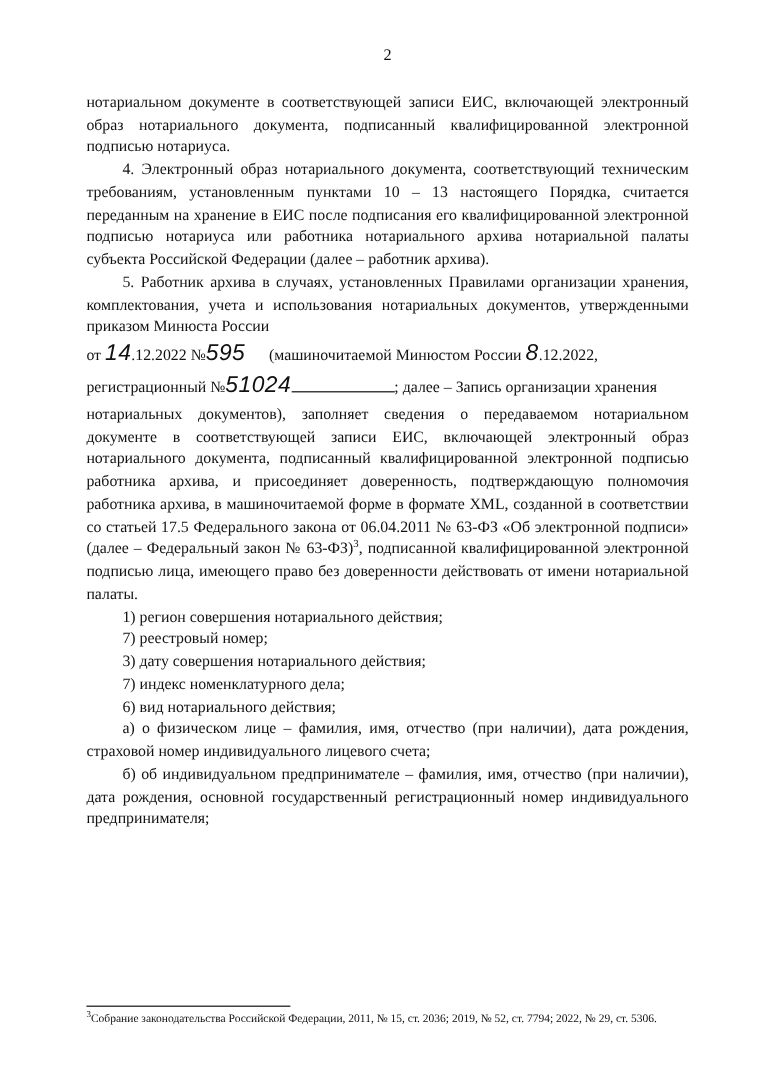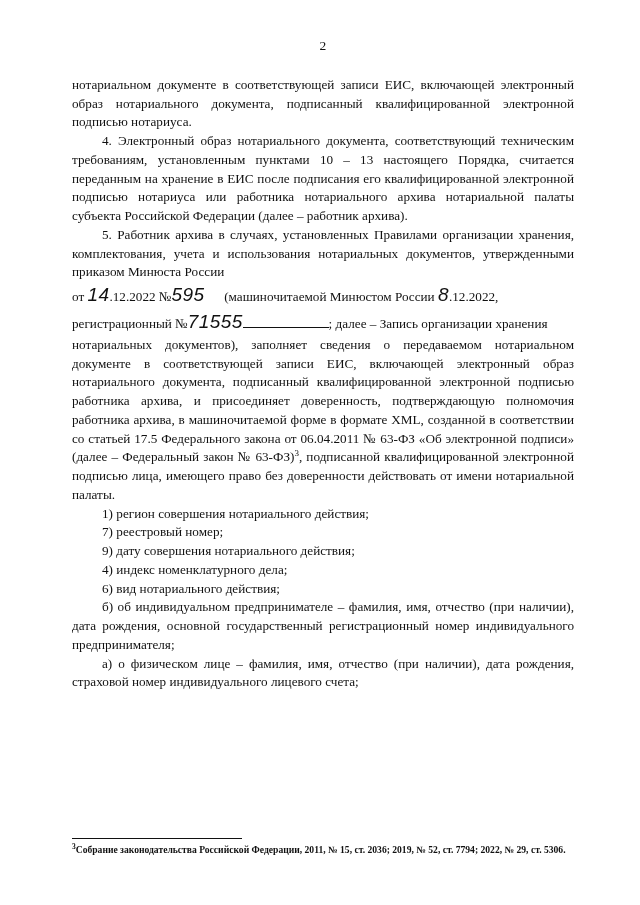--- a/index.html
+++ b/index.html
@@ -68,21 +68,20 @@
   .footnote-rule {
     width: 170px;
     height: 1px;
     background: #111;
     margin-bottom: 5px;
   }
   .footnote {
     font-size: 9.6px;
     line-height: 1.35;
     text-align: left;
-    font-weight: bold;
   }
   .footnote sup {
     font-size: 7.5px;
   }
 </style>
 </head>
 <body>
 
 <div class="page">
 
@@ -94,33 +93,33 @@
 
     <p class="ind">4. Электронный образ нотариального документа, соответствующий техническим требованиям, установленным пунктами 10 – 13 настоящего Порядка, считается переданным на хранение в ЕИС после подписания его квалифицированной электронной подписью нотариуса или работника нотариального архива нотариальной палаты субъекта Российской Федерации (далее – работник архива).</p>
 
     <p class="ind">5. Работник архива в случаях, установленных Правилами организации хранения, комплектования, учета и использования нотариальных документов, утвержденными приказом Минюста России</p>
 
     <p>
       <span>от </span><span class="hand">14</span><span>.12.2022 №</span><span class="hand">595</span>&nbsp;&nbsp;&nbsp;&nbsp;&nbsp;&nbsp;<span>(машиночитаемой Минюстом России</span>&nbsp;<span class="hand">8</span><span>.12.2022,</span>
     </p>
 
     <p>
-      <span>регистрационный №</span><span class="hand">71555</span><span class="ul-space"></span><span>; далее – Запись организации хранения</span>
+      <span>регистрационный №</span><span class="hand">51024</span><span class="ul-space"></span><span>; далее – Запись организации хранения</span>
     </p>
 
     <p><span>нотариальных документов), заполняет сведения о передаваемом нотариальном документе в соответствующей записи ЕИС, включающей электронный образ нотариального документа, подписанный квалифицированной электронной подписью работника архива, и присоединяет доверенность, подтверждающую полномочия работника архива, в машиночитаемой форме в формате XML, созданной в соответствии со статьей 17.5 Федерального закона от 06.04.2011 № 63-ФЗ «Об электронной подписи» (далее – Федеральный закон № 63-ФЗ)</span><sup>3</sup><span>, подписанной квалифицированной электронной подписью лица, имеющего право без доверенности действовать от имени нотариальной палаты.</span></p>
 
 
     <p class="ind">1) регион совершения нотариального действия;</p>
     <p class="ind">7) реестровый номер;</p>
-    <p class="ind">9) дату совершения нотариального действия;</p>
-    <p class="ind">4) индекс номенклатурного дела;</p>
+    <p class="ind">3) дату совершения нотариального действия;</p>
+    <p class="ind">7) индекс номенклатурного дела;</p>
     <p class="ind">6) вид нотариального действия;</p>
+    <p class="ind">а) о физическом лице – фамилия, имя, отчество (при наличии), дата рождения, страховой номер индивидуального лицевого счета;</p>
     <p class="ind">б) об индивидуальном предпринимателе – фамилия, имя, отчество (при наличии), дата рождения, основной государственный регистрационный номер индивидуального предпринимателя;</p>
-    <p class="ind">а) о физическом лице – фамилия, имя, отчество (при наличии), дата рождения, страховой номер индивидуального лицевого счета;</p>
 
   </div>
 
   <div class="footnote-wrap">
     <div class="footnote-rule"></div>
     <div class="footnote"><sup>3</sup><span>Собрание законодательства Российской Федерации, 2011, № 15, ст. 2036; 2019, № 52, ст. 7794; 2022, № 29, ст. 5306.</span></div>
   </div>
 
 </div>
 

